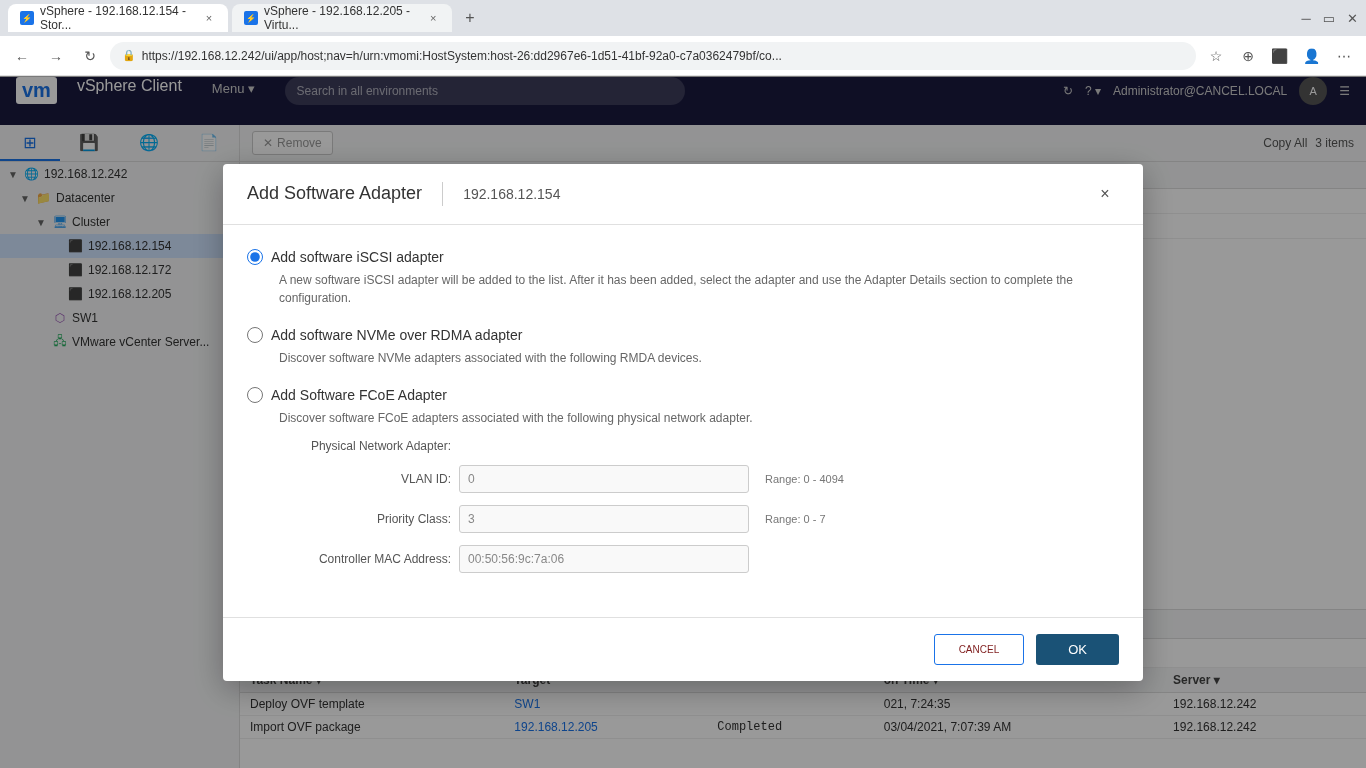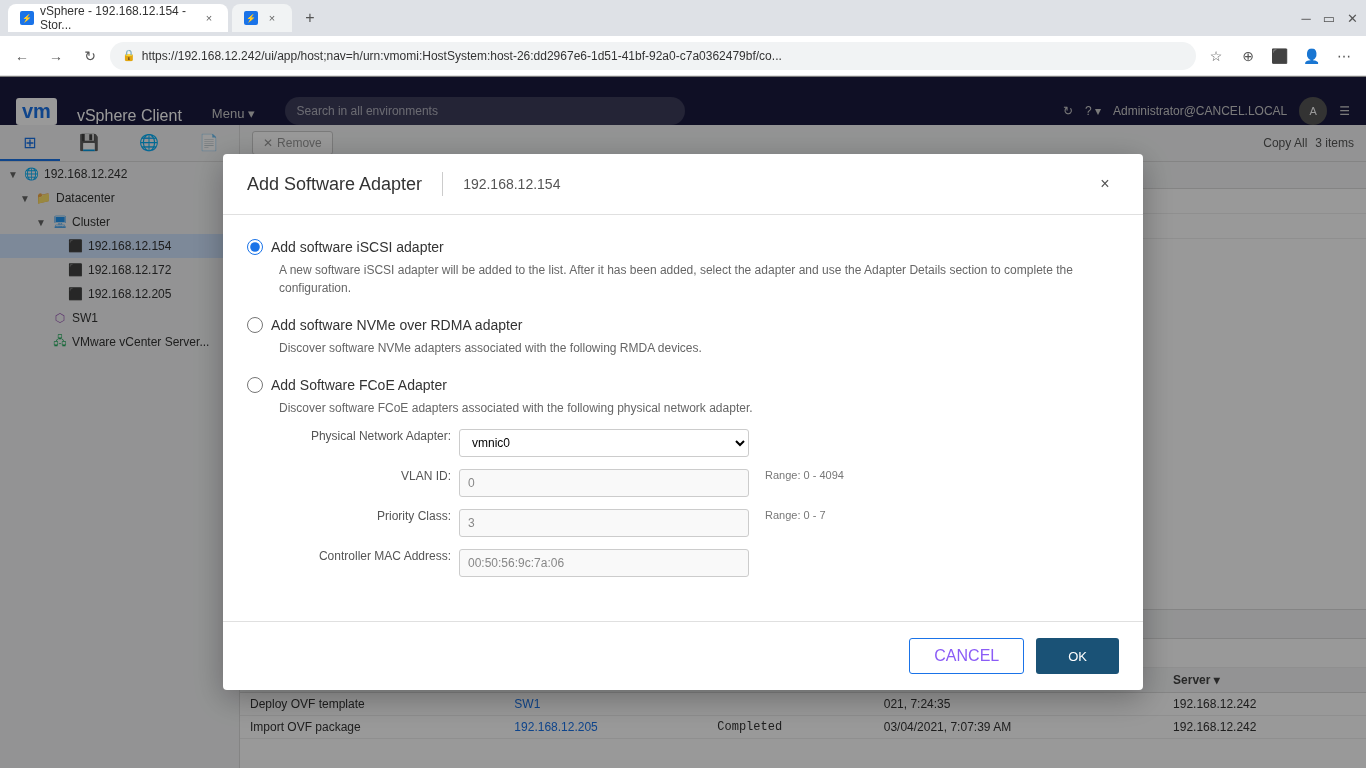--- a/index.html
+++ b/index.html
@@ -18,21 +18,21 @@
     .nav-btn { width: 28px; height: 28px; display: flex; align-items: center; justify-content: center; border-radius: 50%; font-size: 14px; color: #555; cursor: pointer; }
     .address-bar { flex: 1; height: 28px; background: #f1f3f4; border-radius: 14px; display: flex; align-items: center; padding: 0 12px; font-size: 12px; color: #333; gap: 6px; }
     .address-bar .lock-icon { color: #555; font-size: 11px; }
     .browser-actions { display: flex; gap: 4px; align-items: center; }
     .browser-action-btn { width: 28px; height: 28px; display: flex; align-items: center; justify-content: center; border-radius: 50%; font-size: 14px; color: #555; cursor: pointer; }
 
     
     .app-layout { display: flex; flex-direction: column; height: calc(768px - 76px); background: #e8eaf0; }
 
     
-    .app-nav { height: 48px; background: #1a1a3e; display: flex; align-items: flex-end; padding: 0 16px; gap: 20px; flex-shrink: 0; }
+    .app-nav { height: 48px; background: #1a1a3e; display: flex; align-items: flex-start; padding: 0 16px; gap: 20px; flex-shrink: 0; }
     .vm-logo { color: #1a73e8; font-weight: bold; font-size: 20px; background: #fff; padding: 2px 6px; border-radius: 3px; }
     .app-title { color: #fff; font-size: 16px; }
     .nav-menu { display: flex; gap: 4px; }
     .nav-menu-item { color: #ccc; padding: 4px 10px; border-radius: 3px; cursor: pointer; font-size: 13px; }
     .search-bar { flex: 1; max-width: 400px; }
     .search-bar input { width: 100%; height: 28px; border-radius: 14px; border: none; background: rgba(255,255,255,0.15); color: #fff; padding: 0 12px; font-size: 12px; outline: none; }
     .search-bar input::placeholder { color: rgba(255,255,255,0.6); }
     .nav-right { display: flex; align-items: center; gap: 12px; margin-left: auto; }
     .nav-right-item { color: #ccc; font-size: 12px; cursor: pointer; }
     .user-avatar { width: 28px; height: 28px; background: #555; border-radius: 50%; display: flex; align-items: center; justify-content: center; color: #fff; font-size: 11px; }
@@ -98,30 +98,30 @@
 
     
     .radio-option { margin-bottom: 20px; }
     .radio-label { display: flex; align-items: center; gap: 8px; cursor: pointer; }
     .radio-label input[type="radio"] { width: 16px; height: 16px; accent-color: #1a73e8; }
     .radio-title { font-size: 14px; color: #333; }
     .radio-desc { margin-top: 6px; margin-left: 32px; font-size: 12px; color: #666; line-height: 1.5; }
 
     
     .fcoe-fields { margin-left: 24px; margin-top: 12px; }
-    .field-row { display: flex; margin-bottom: 12px; gap: 8px; }
+    .field-row { display: flex; align-items: center; margin-bottom: 12px; gap: 8px; }
     .field-label { width: 180px; font-size: 12px; color: #555; text-align: right; flex-shrink: 0; }
     .field-input { width: 290px; }
     .field-input input, .field-input select { width: 100%; height: 28px; border: 1px solid #ccc; border-radius: 3px; padding: 0 8px; font-size: 12px; background: #f9f9f9; color: #888; }
     .field-input-select { width: 290px; position: relative; }
     .field-input-select select { width: 100%; height: 28px; border: 1px solid #ccc; border-radius: 3px; padding: 0 8px; font-size: 12px; background: #fff; }
     .field-hint { font-size: 11px; color: #777; margin-left: 8px; }
 
     
-    .btn-cancel { padding: 8px 24px; border: 1px solid #1a73e8; background: #fff; color: #8b5cf6; border-radius: 3px; font-size: 16px; cursor: pointer; font-weight: 500; }
+    .btn-cancel { padding: 8px 24px; border: 1px solid #1a73e8; background: #fff; color: #7f1d1d; border-radius: 3px; font-size: 10px; cursor: pointer; font-weight: 500; }
     .btn-ok { padding: 8px 32px; border: none; background: #1a5276; color: #fff; border-radius: 3px; font-size: 13px; cursor: pointer; font-weight: 500; }
 
     
     .win-controls { display: flex; gap: 12px; align-items: center; }
     .win-btn { font-size: 13px; color: #555; cursor: pointer; }
   </style>
 </head>
 <body>
 
 <div class="browser-chrome">
@@ -130,20 +130,21 @@
       <div class="tab-icon">
           <span>⚡</span>
         </div>
       <span>vSphere - 192.168.12.154 - Stor...</span>
       <span class="tab-close">×</span>
     </div>
     <div class="browser-tab">
       <div class="tab-icon">
           <span>⚡</span>
         </div>
+      <span>vSphere - 192.168.12.205 - Virtu...</span>
       <span class="tab-close">×</span>
     </div>
     <div class="new-tab-btn">+</div>
     <div class="win-controls" style="margin-left:auto;">
       <span class="win-btn">─</span>
       <span class="win-btn">▭</span>
       <span class="win-btn">✕</span>
     </div>
   </div>
   <div class="browser-controls">
@@ -347,25 +348,20 @@
       <div class="radio-option">
         <label class="radio-label">
           <input type="radio" name="adapter-type" style="">
           <span class="radio-title">Add Software FCoE Adapter</span>
         </label>
         <div class="radio-desc">Discover software FCoE adapters associated with the following physical network adapter.</div>
 
         <div class="fcoe-fields">
           <div class="field-row">
             <span class="field-label">Physical Network Adapter:</span>
-            <div class="field-input-select">
-              <select>
-                <option>vmnic0</option>
-              </select>
-            </div>
           </div>
           <div class="field-row">
             <span class="field-label">VLAN ID:</span>
             <div class="field-input">
               <input type="text" value="0" style="">
             </div>
             <span class="field-hint">Range: 0 - 4094</span>
           </div>
           <div class="field-row">
             <span class="field-label">Priority Class:</span>

